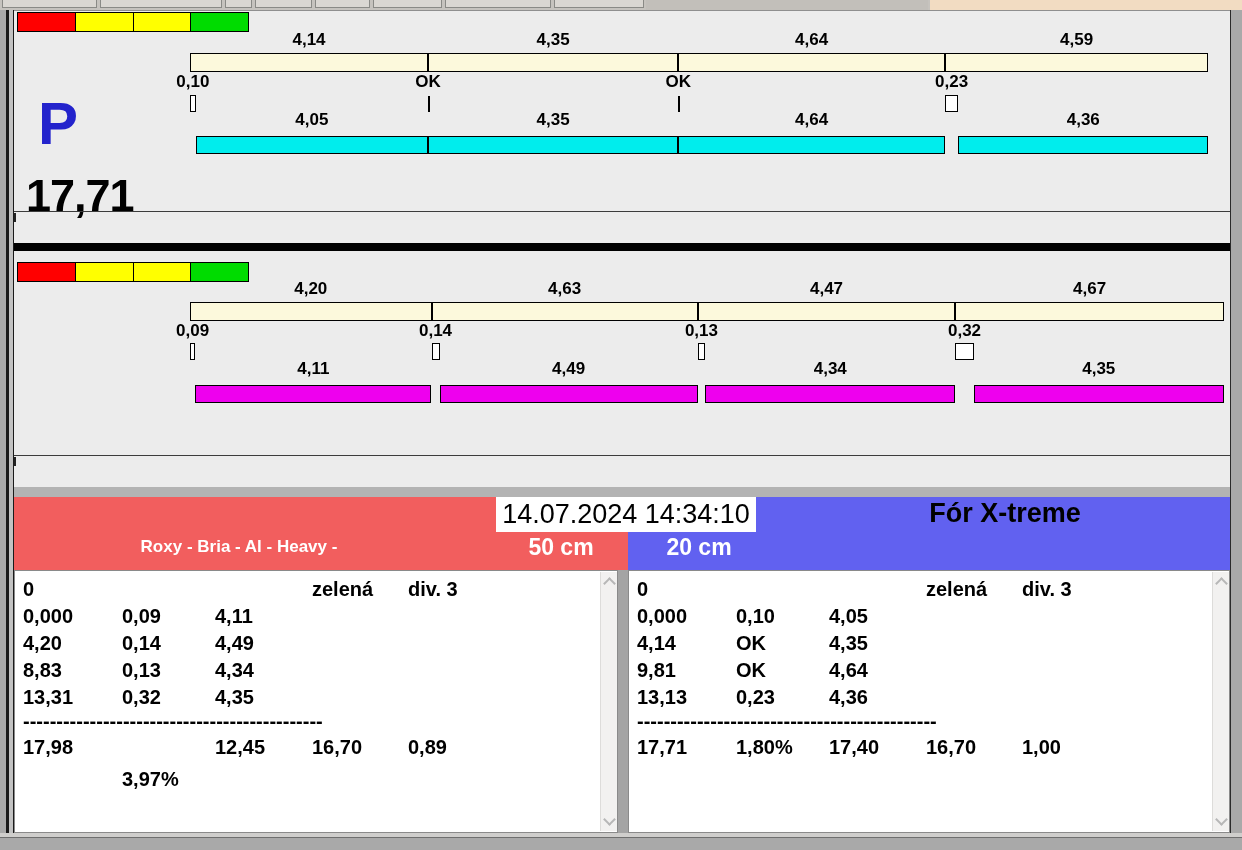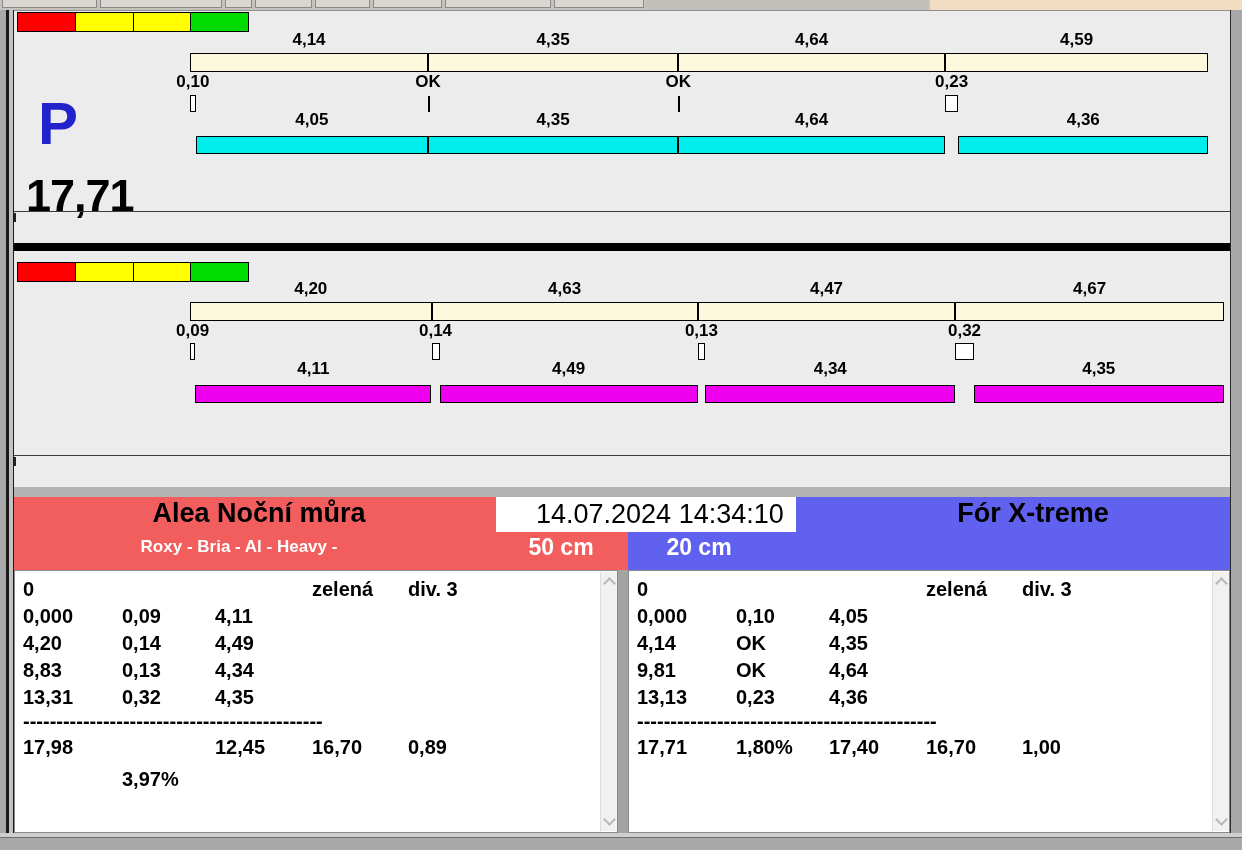--- a/index.html
+++ b/index.html
@@ -28,21 +28,21 @@
   .baseline{position:absolute;left:14px;width:1216px;height:1px;background:#3c3c3c;}
   .baseline-tick{position:absolute;left:14px;width:2px;height:9px;background:#222;}
   #separator{position:absolute;left:14px;top:243px;width:1216px;height:8px;background:#000;}
   #pre-footer-band{position:absolute;left:14px;top:487px;width:1216px;height:10px;background:#B3B3B3;}
   
   #footer{position:absolute;left:14px;top:497px;width:1216px;height:340px;background:#A4A4A4;}
   .team-header{position:absolute;top:0;height:73px;}
   .team-name{position:absolute;top:3px;font-weight:bold;font-size:27px;line-height:1;white-space:nowrap;transform:translateX(-50%);color:#000;}
   .team-members{position:absolute;top:41px;font-weight:bold;font-size:17px;line-height:1;white-space:nowrap;transform:translateX(-50%);color:#FFF;}
   .team-cat{position:absolute;top:39px;font-weight:bold;font-size:23px;line-height:1;white-space:nowrap;transform:translateX(-50%);color:#FFF;}
-  #date-box{position:absolute;left:482px;top:0;width:260px;height:35px;background:#FFF;padding-left:40px;}
+  #date-box{position:absolute;left:482px;top:0;width:260px;height:35px;background:#FFF;text-align:center;}
   #date-box span{font-size:27px;line-height:35px;font-weight:normal;color:#000;white-space:nowrap;}
   .tbl{position:absolute;top:73px;height:263px;background:#FFF;border:1px solid #8A8A8A;box-sizing:border-box;}
   .cell{position:absolute;font-weight:bold;font-size:20px;line-height:1;white-space:pre;color:#000;}
   .sb{position:absolute;top:1px;width:16px;background:#F2F1F0;border-left:1px solid #DDDCDA;}
   .chev{position:absolute;left:4px;width:7px;height:7px;border-right:2px solid #B7B7B7;border-bottom:2px solid #B7B7B7;}
   .chev-up{top:7px;transform:rotate(-135deg);}
   .chev-down{bottom:7px;transform:rotate(45deg);}
   #table-bottom-band{position:absolute;left:0px;top:833px;width:1242px;height:4px;background:#CFCECC;}
   #bottom-bar{position:absolute;left:0;top:837px;width:1242px;height:13px;background:#A9A9A9;border-top:1px solid #6E6E6E;box-sizing:border-box;}
 </style>
@@ -85,26 +85,25 @@
     <div class="lane-letter" style="top: 326px; color: rgb(238, 28, 28);">L</div>
     <div class="lane-total" style="top:405px;">17,98</div>
   </div>
   <div class="baseline" style="top:455px;"></div>
   <div class="baseline-tick" style="top:457px;"></div>
 
   <div id="pre-footer-band"></div>
 
   <div id="footer">
     <div class="team-header" id="hdr-0" style="left: 0px; width: 614px; background: rgb(242, 94, 94);">
-      <div class="team-name" style="left:245px;">Alea Noční můra</div>
       <div class="team-members" style="left:225px;">Roxy - Bria - Al - Heavy -</div>
       <div class="team-cat" style="left:547px;">50 cm</div>
     </div>
     <div class="team-header" id="hdr-1" style="left: 614px; width: 602px; background: rgb(97, 97, 240);">
-      <div class="team-name" style="left:377px;margin-left:28px;">Fór X-treme</div>
+      <div class="team-name" style="left:377px;">Fór X-treme</div>
       <div class="team-cat" style="left:71px;">20 cm</div>
     </div>
     <div id="date-box">
       <span>14.07.2024 14:34:10</span>
     </div>
     <div class="tbl" id="tbl-0" style="left:0;width:604px;">
         <div class="cell" style="left: 8px; top: 8px;">0</div>
         <div class="cell" style="left: 297px; top: 8px;">zelená</div>
         <div class="cell" style="left: 393px; top: 8px;">div. 3</div>
         <div class="cell" style="left: 8px; top: 35px;">0,000</div>

